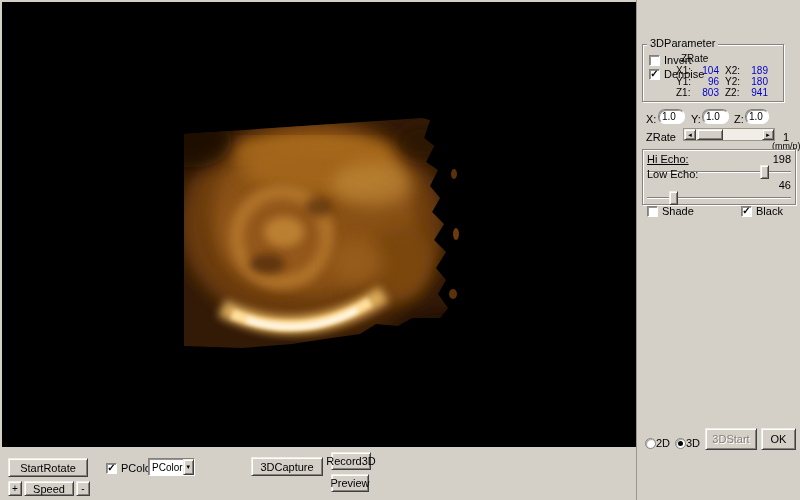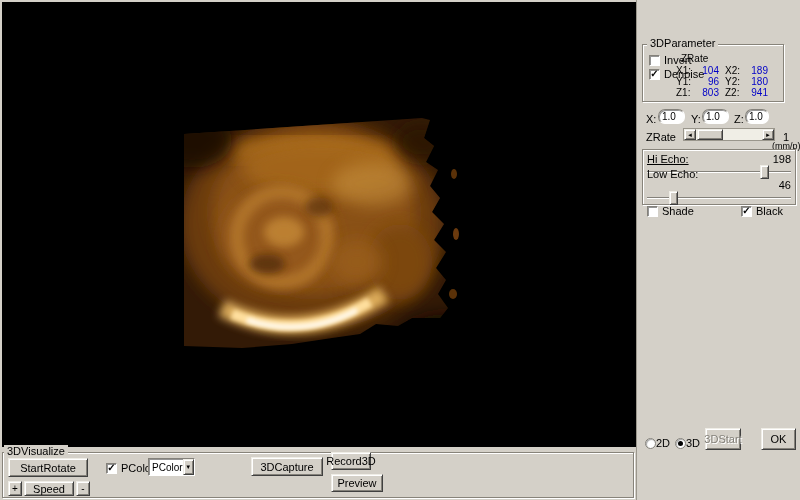--- a/index.html
+++ b/index.html
@@ -200,28 +200,25 @@
   <label class="radio" style="left:8px; top:437px;">
     <span class="radio-circle"></span>
     <span>2D</span>
   </label>
   <label class="radio" style="left:38px; top:437px;">
     <span class="radio-circle">
       <span class="radio-dot"></span>
     </span>
     <span>3D</span>
   </label>
-  <div class="btn disabled" style="left:68px; top:428px; width:36px; height:22px;">3DStart</div>
+  <div class="btn disabled" style="left:68px; top:428px; width:52px; height:22px;">3DStart</div>
   <div class="btn" style="left:124px; top:428px; width:35px; height:22px;">OK</div>
 </div>
 
 <div class="bottom-panel">
-  <div class="group" style="left:2px; top:5px; width:632px; height:46px;">
-    <span class="legend" style="left:1px;">3DVisualize</span>
-  </div>
 
   <div class="btn" style="left:8px; top:11px; width:80px; height:19px;">StartRotate</div>
 
   <div class="btn small" style="left:8px; top:34px; width:14px; height:15px;">+</div>
   <div class="btn" style="left:24px; top:34px; width:50px; height:15px;">Speed</div>
   <div class="btn small" style="left:76px; top:34px; width:14px; height:15px;">-</div>
 
   <label class="cb" style="left:106px; top:15px;">
     <span class="cb-box">
       <span class="check">✓</span>
@@ -231,14 +228,14 @@
 
   <div class="combo" style="left:148px; top:11px; width:47px; height:18px;">
     <span class="combo-text">PColor</span>
     <span class="combo-btn">
       <span>▼</span>
     </span>
   </div>
 
   <div class="btn" style="left:251px; top:10px; width:72px; height:19px;">3DCapture</div>
   <div class="btn" style="left:331px; top:5px; width:40px; height:18px;">Record3D</div>
-  <div class="btn" style="left:331px; top:27px; width:52px; height:18px;">Preview</div>
+  <div class="btn" style="left:331px; top:27px; width:38px; height:18px;">Preview</div>
 </div>
 
 </body></html>

